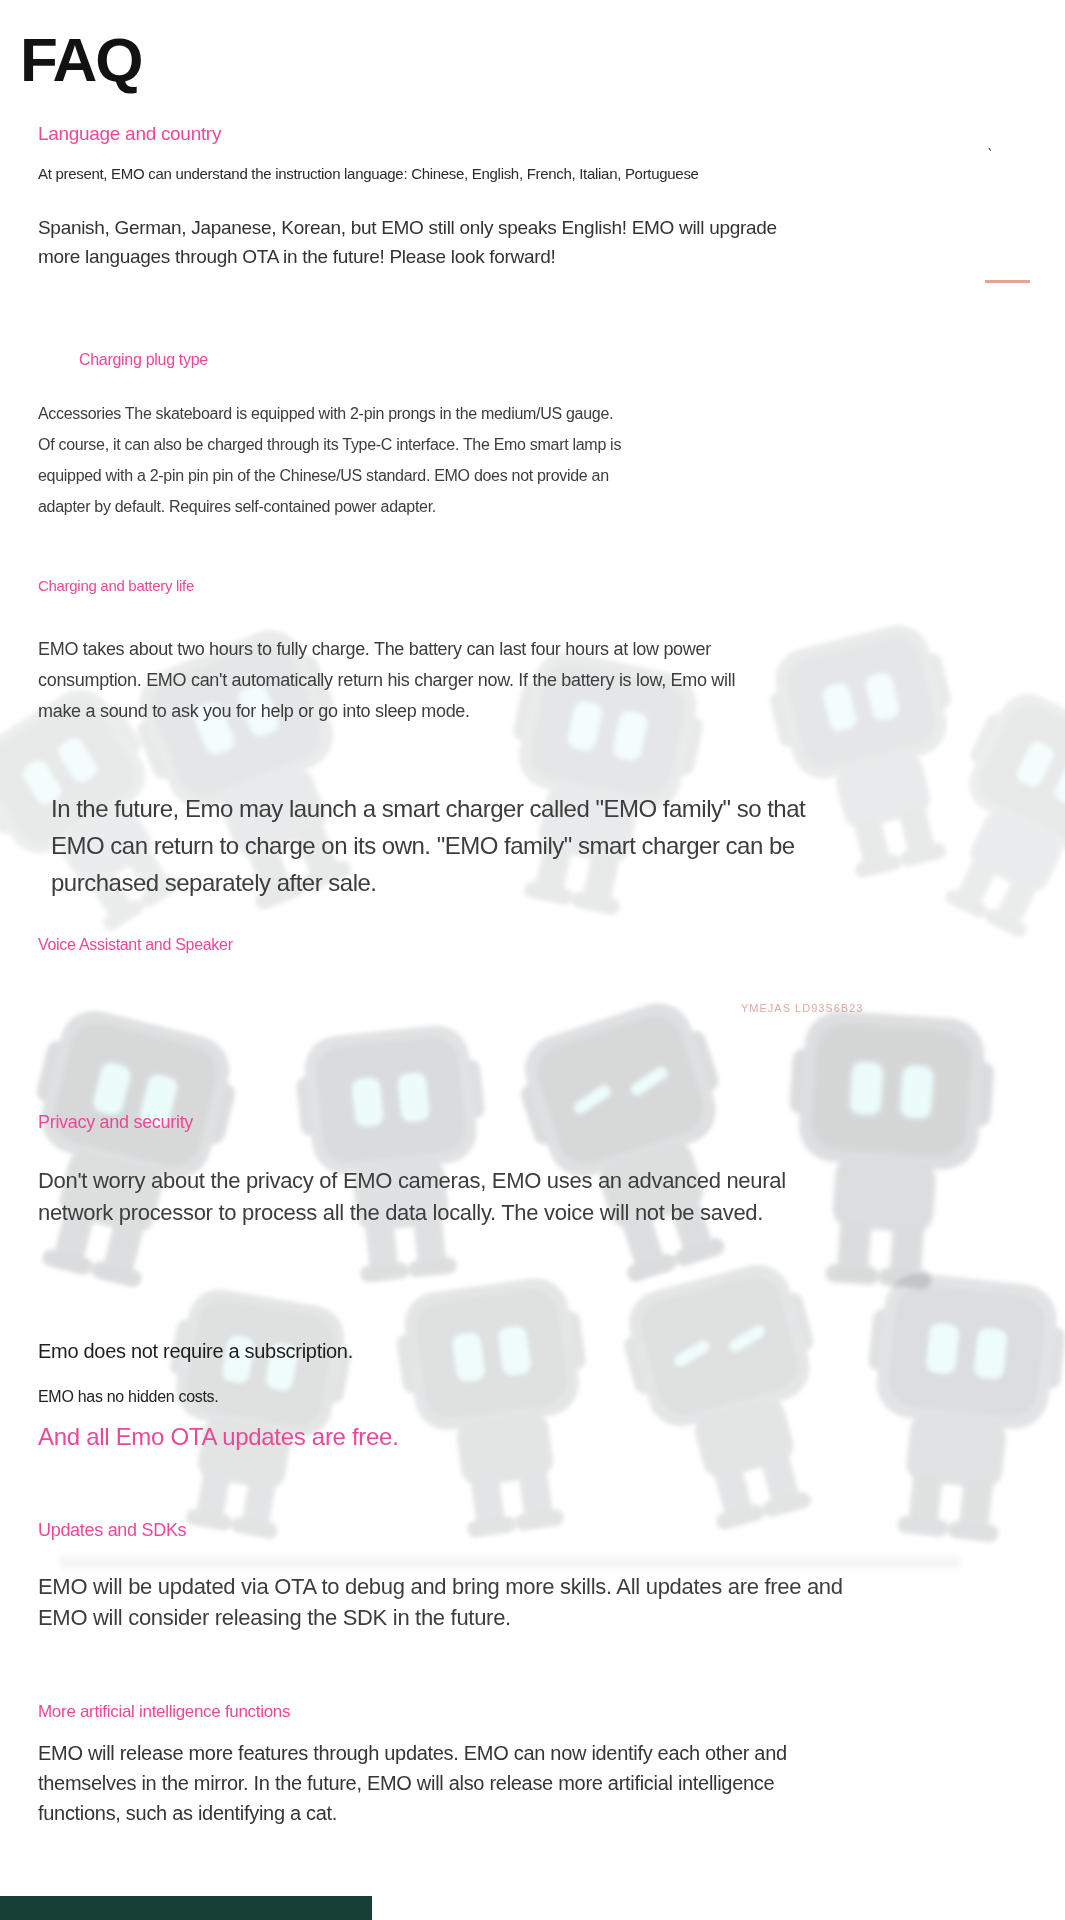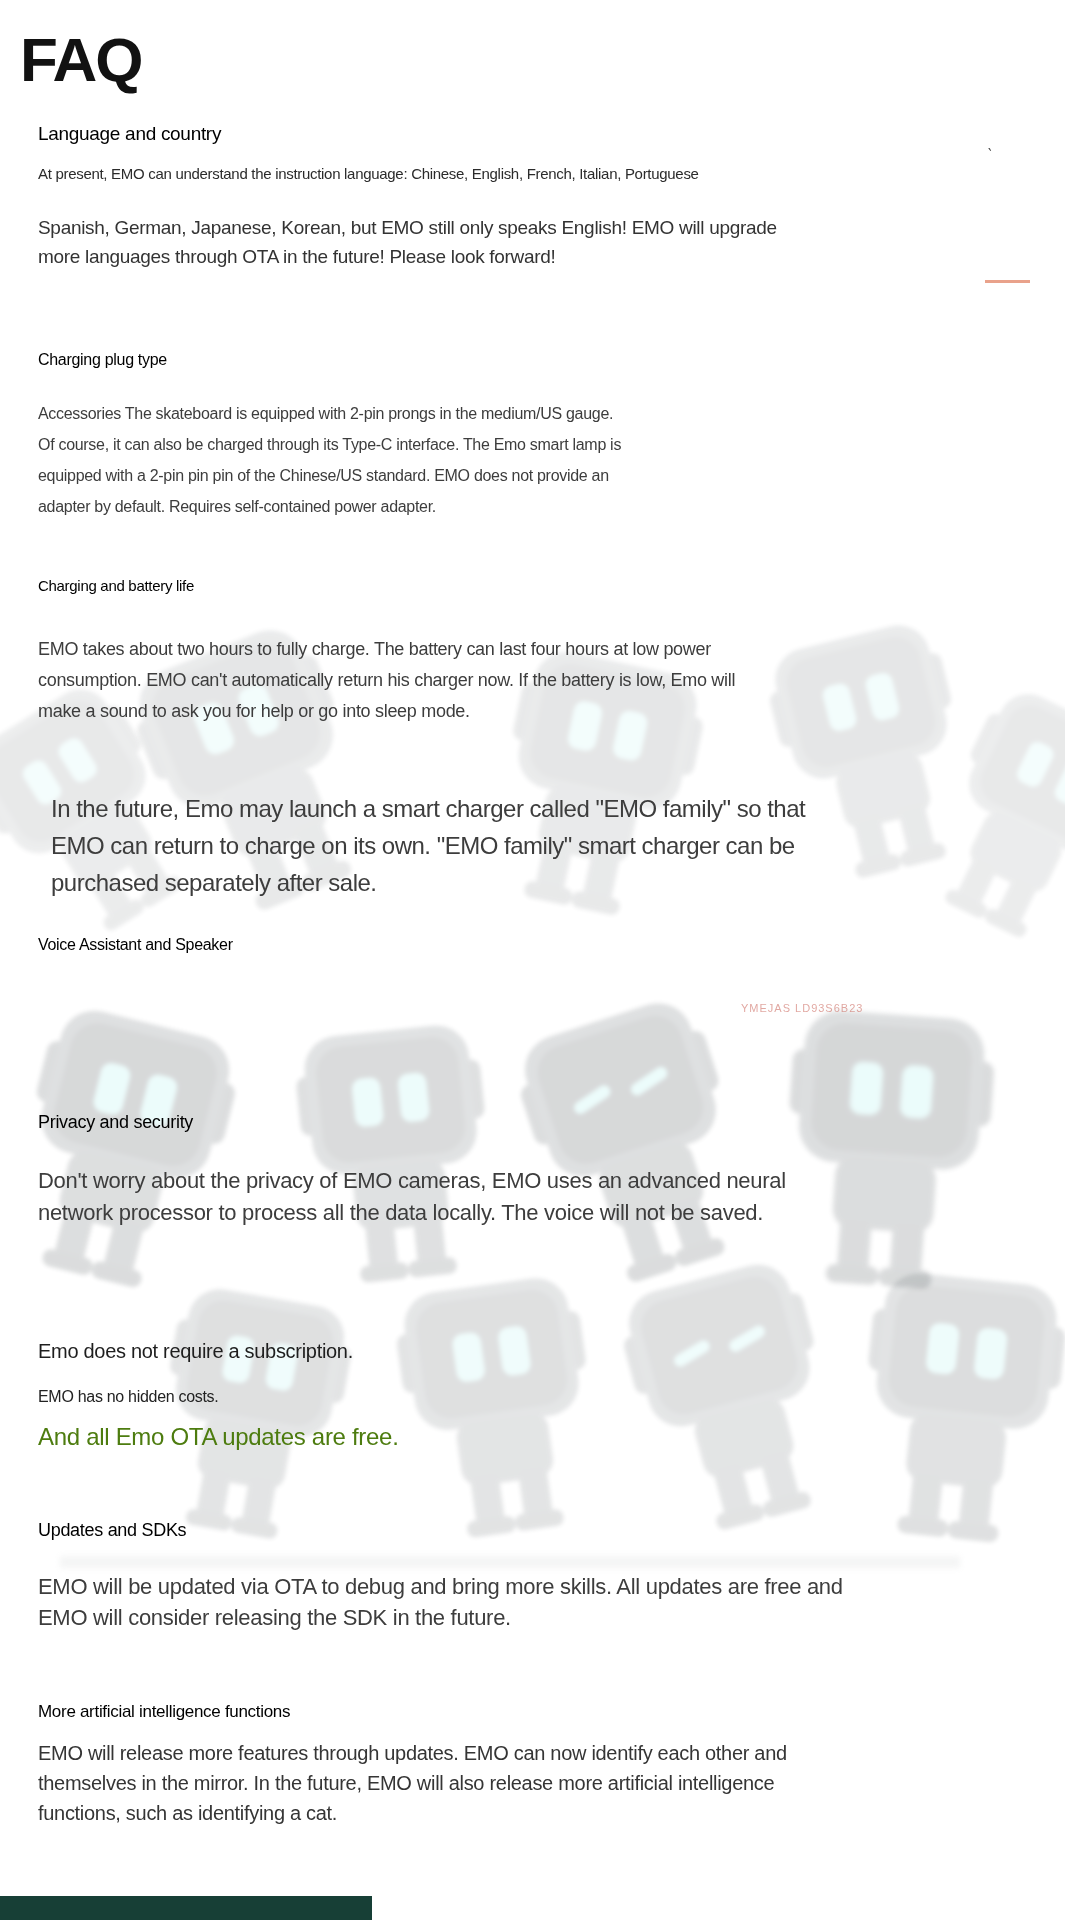--- a/index.html
+++ b/index.html
@@ -9,44 +9,44 @@
     background:#ffffff;
     overflow:hidden;
     font-family:"Liberation Sans","DejaVu Sans",sans-serif;
   }
   .txt{position:absolute;left:38px;white-space:pre-line;letter-spacing:-0.3px;z-index:3;}
   .title{
     position:absolute;left:0;top:24px;width:100%;
     font-size:62px;font-weight:700;letter-spacing:-2px;
     color:#121212;z-index:3;padding-left:20px;
   }
-  .h{color:#000000;font-weight:500;}
+  .h{color:#ec4899;font-weight:500;}
   .p{color:#3d3d3d;}
 
   .s1h{top:123px;font-size:19px;}
   .s1p1{top:165px;font-size:15px;color:#2b2b2b;}
   .s1p2{top:213px;font-size:19px;line-height:29px;color:#333;}
 
-  .s2h{top:351px;font-size:16px;}
+  .s2h{top:351px;font-size:16px;margin-left:41px;}
   .s2p{top:398px;font-size:16px;line-height:31px;}
 
   .s3h{top:577px;font-size:15px;}
   .s3p1{top:634px;font-size:18px;line-height:31px;}
   .s3p2{top:790px;font-size:24px;line-height:37px;letter-spacing:-0.5px;margin-left:13px;}
 
   .s4h{top:936px;font-size:16px;}
   .s4p{top:986px;font-size:24px;line-height:37px;letter-spacing:-0.5px;color:#373737;}
 
   .s5h{top:1112px;font-size:18px;}
   .s5p{top:1165px;font-size:22px;line-height:32px;}
 
   .s6h{top:1289px;font-size:24px;color:#161616;}
   .s6p1{top:1340px;font-size:20px;color:#1e1e1e;}
   .s6p2{top:1388px;font-size:16px;color:#222;}
-  .s6p3{top:1423px;font-size:24px;color:#4d7c0f;}
+  .s6p3{top:1423px;font-size:24px;color:#ec4899;}
 
   .s7h{top:1520px;font-size:18px;}
   .s7p{top:1571px;font-size:22px;line-height:31px;}
 
   .s8h{top:1702px;font-size:17px;}
   .s8p{top:1738px;font-size:20px;line-height:30px;color:#353535;}
 
   
   .robot{position:absolute;width:150px;height:236px;z-index:1;filter:blur(2px);}
   .robot .head{position:absolute;left:0;top:0;width:150px;height:126px;background:#39444a;border-radius:30px;}

